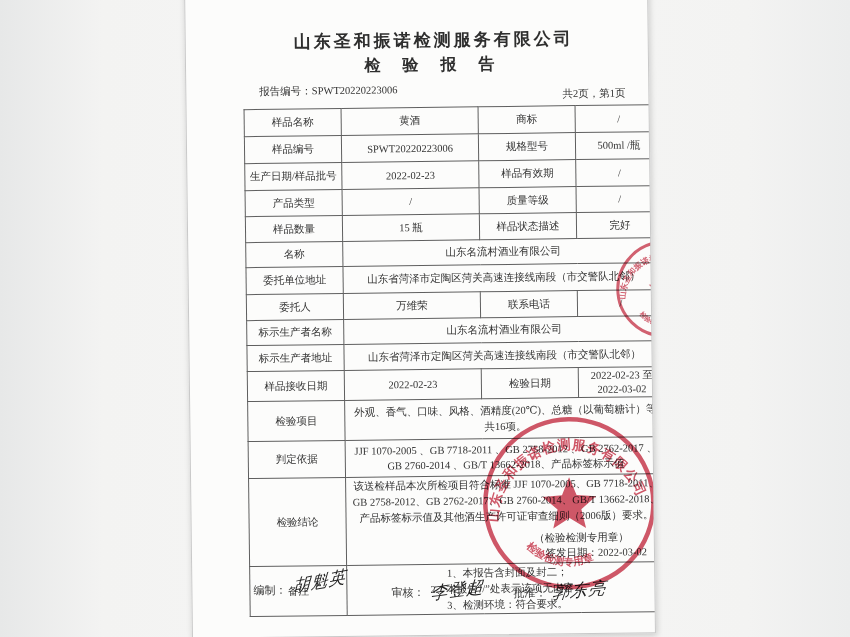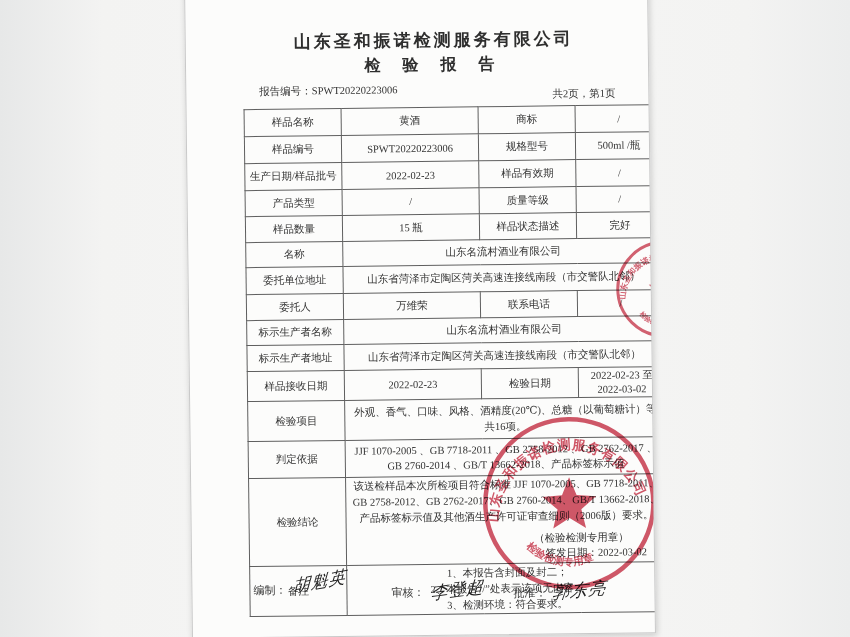--- a/index.html
+++ b/index.html
@@ -22,21 +22,21 @@
     text-align:center;font-size:17px;font-weight:bold;letter-spacing:3px;color:#2e2e2e;
   }
   .subtitle{
     position:absolute;left:57px;top:70px;width:382px;
     text-align:center;font-size:16px;font-weight:bold;letter-spacing:9px;color:#2e2e2e;
   }
   .meta-row{
     position:absolute;left:57px;top:98px;width:384px;height:16px;font-size:10.5px;color:#333;
   }
   .report-no{position:absolute;left:16px;top:0;}
-  .page-info{position:absolute;right:12px;top:6px;margin-left:19px;}
+  .page-info{position:absolute;right:2px;top:6px;margin-left:19px;}
   table.report{
     position:absolute;left:57px;top:122px;width:384px;
     border-collapse:collapse;table-layout:fixed;
     font-size:10.5px;color:#333;
   }
   table.report td{
     border:1px solid #5f5f5f;
     padding:1px 4px;
     text-align:center;vertical-align:middle;
     overflow:hidden;

